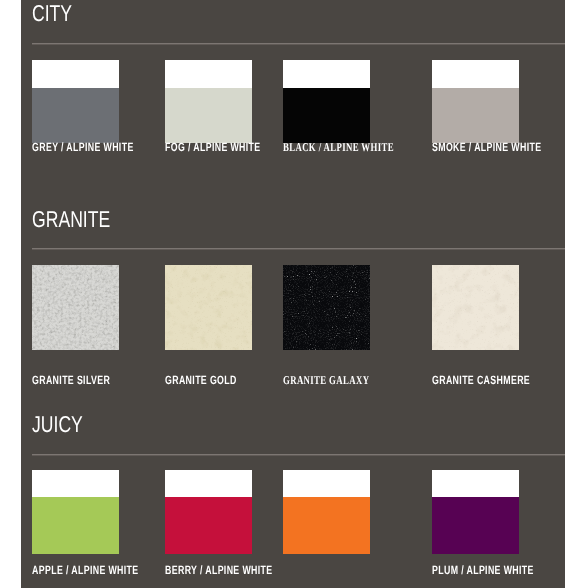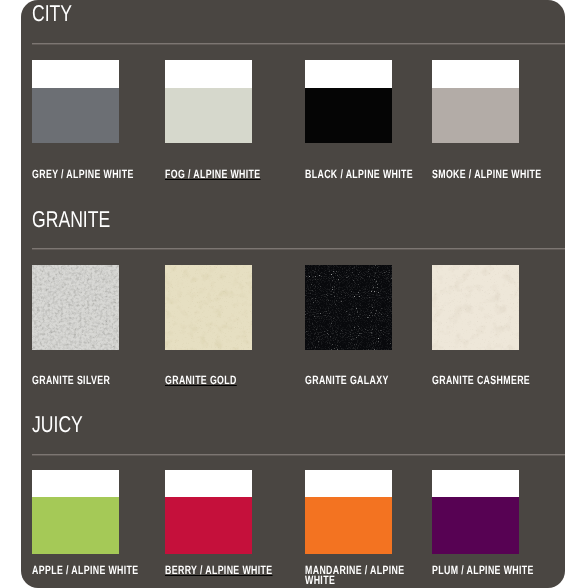--- a/index.html
+++ b/index.html
@@ -8,37 +8,37 @@
        -webkit-font-smoothing:antialiased;text-rendering:geometricPrecision;}
   .page{position:absolute;left:21px;top:0;width:544px;height:588px;background:#4a4642;overflow:hidden;}
 
   .section{position:absolute;left:0;top:0;width:544px;}
   .sec-title{position:absolute;left:11px;font-size:23px;color:#ffffff;font-weight:400;white-space:nowrap;
              transform:scaleX(0.765);transform-origin:0 0;line-height:23px;}
   .rule{position:absolute;left:11px;width:533.5px;height:1px;
         background:#7c7672;box-shadow:0 1px 0 0 #605a56;}
 
   .cell{position:absolute;width:113px;}
-  .cell.c0{left:10.5px;} .cell.c1{left:143.5px;text-decoration:underline;} .cell.c2{left:284px;} .cell.c3{left:411px;}
+  .cell.c0{left:10.5px;} .cell.c1{left:143.5px;} .cell.c2{left:262px;font-family:Liberation Serif, serif;} .cell.c3{left:411px;}
 
   .sw{width:87px;position:relative;overflow:hidden;background:#ffffff;}
   .sw .bot{position:absolute;left:0;right:0;bottom:0;}
   .sw svg{display:block;}
 
   .label{line-height:9.7px;}
   .label span{font-size:12px;color:#ffffff;font-weight:700;display:block;width:160px;
               letter-spacing:0.5px;transform:scaleX(0.732);transform-origin:0 0;}
 
   
   #sec-city .sec-title{top:2px;}
   #sec-city .rule{top:43px;}
   #sec-city .cell{top:59.5px;}
   #sec-city .sw{height:83.5px;}
   #sec-city .sw .bot{top:28px;}
-  #sec-city .label{margin-top:27px;}
+  #sec-city .label{margin-top:0;}
 
   
   #sec-granite .sec-title{top:208px;}
   #sec-granite .rule{top:248px;}
   #sec-granite .cell{top:265px;}
   #sec-granite .sw{height:85px;}
   #sec-granite .label{margin-top:26px;}
 
   
   #sec-juicy .sec-title{top:413px;}
@@ -125,21 +125,21 @@
     <feFlood flood-color="#9c907c" result="sp"></feFlood>
     <feComposite in="sp" in2="sA" operator="in" result="speck"></feComposite>
     <feMerge>
         <feMergeNode in="SourceGraphic"></feMergeNode>
         <feMergeNode in="dark"></feMergeNode>
         <feMergeNode in="speck"></feMergeNode>
       </feMerge>
   </filter>
 </svg>
 
-<div class="page" style="background: rgb(74, 70, 66); border-radius: 17px;">
+<div class="page" style="background: rgb(74, 70, 66);">
   <div class="section" id="sec-city">
     <div class="sec-title">CITY</div>
     <div class="rule" style="background: rgb(124, 118, 114);"></div>
     <div class="cell c0">
       <div class="sw" style="background: rgb(255, 255, 255);">
         <div class="bot" style="background: rgb(108, 111, 116);"></div>
       </div>
       <div class="label">
           <span>GREY / ALPINE WHITE</span>
         </div>
@@ -237,23 +237,20 @@
         <div class="bot" style="background: rgb(197, 16, 59);"></div>
       </div>
       <div class="label">
           <span>BERRY / ALPINE WHITE</span>
         </div>
     </div>
     <div class="cell c2">
       <div class="sw" style="background: rgb(255, 255, 255);">
         <div class="bot" style="background: rgb(243, 115, 33);"></div>
       </div>
-      <div class="label">
-          <span>MANDARINE / ALPINE WHITE</span>
-        </div>
     </div>
     <div class="cell c3">
       <div class="sw" style="background: rgb(255, 255, 255);">
         <div class="bot" style="background: rgb(87, 2, 83);"></div>
       </div>
       <div class="label">
           <span>PLUM / ALPINE WHITE</span>
         </div>
     </div>
   </div>

